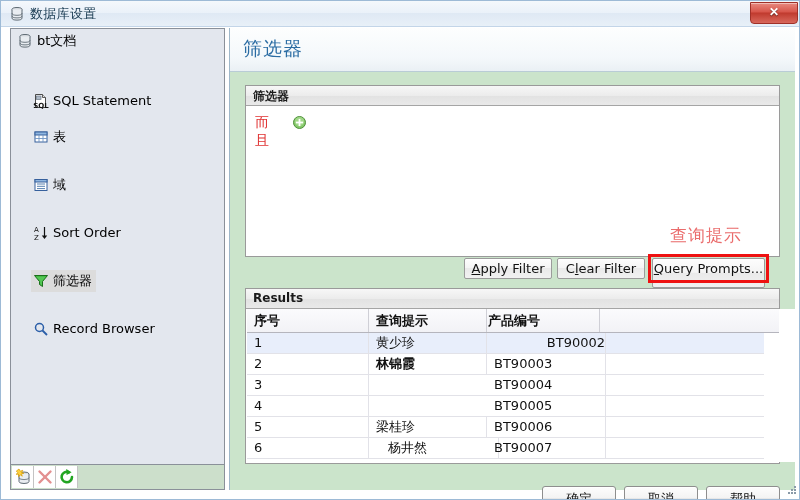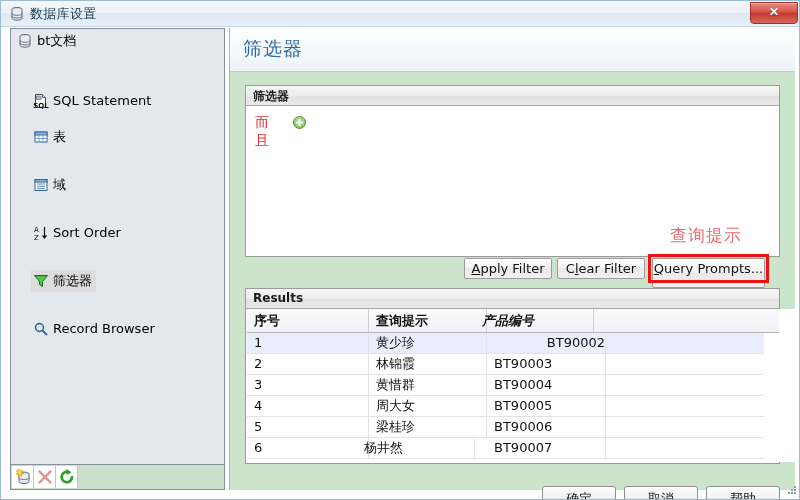--- a/index.html
+++ b/index.html
@@ -526,57 +526,55 @@
 
       <div class="gbox" id="results-gbox">
         <div class="gbox-header">
           <span class="t">Results</span>
         </div>
 
         <div class="grid">
           <div class="grid-head">
             <div class="hc" style="left:0;   width:122px;">序号</div>
             <div class="hc" style="left:122px; width:118px;">查询提示</div>
-            <div class="hc" style="left:228px; width:119px;font-style:italic;">产品编号</div>
+            <div class="hc" style="left:234px; width:119px;">产品编号</div>
             <div class="hc" style="left:359px; width:158px; border-right:0;"></div>
           </div>
 
           <div class="grid-row sel" style="top:24px;">
             <div class="gc" style="left:0;    width:122px;">1</div>
             <div class="gc" style="left:122px; width:118px;">黄少珍</div>
             <div class="gc" style="left:240px; width:119px;text-align:right;">BT90002</div>
             <div class="gc" style="left:359px; width:158px; border-right:0;"></div>
           </div>
           <div class="grid-row" style="top:45px;">
             <div class="gc" style="left:0;    width:122px;">2</div>
-            <div class="gc" style="left:122px; width:118px;">林锦霞</div>
+            <div class="gc" style="left:122px; width:118px;font-weight:bold;">林锦霞</div>
             <div class="gc" style="left:240px; width:119px;">BT90003</div>
             <div class="gc" style="left:359px; width:158px; border-right:0;"></div>
           </div>
           <div class="grid-row" style="top:66px;">
             <div class="gc" style="left:0;    width:122px;">3</div>
-            <div class="gc" style="left:122px; width:118px;">黄惜群</div>
             <div class="gc" style="left:240px; width:119px;">BT90004</div>
             <div class="gc" style="left:359px; width:158px; border-right:0;"></div>
           </div>
           <div class="grid-row" style="top:87px;">
             <div class="gc" style="left:0;    width:122px;">4</div>
-            <div class="gc" style="left:122px; width:118px;">周大女</div>
             <div class="gc" style="left:240px; width:119px;">BT90005</div>
             <div class="gc" style="left:359px; width:158px; border-right:0;"></div>
           </div>
           <div class="grid-row" style="top:108px;">
             <div class="gc" style="left:0;    width:122px;">5</div>
             <div class="gc" style="left:122px; width:118px;">梁桂珍</div>
             <div class="gc" style="left:240px; width:119px;">BT90006</div>
             <div class="gc" style="left:359px; width:158px; border-right:0;"></div>
           </div>
           <div class="grid-row" style="top:129px;">
             <div class="gc" style="left:0;    width:122px;">6</div>
-            <div class="gc" style="left:110px; width:118px;font-family:Liberation Serif, serif;">杨井然</div>
+            <div class="gc" style="left:134px; width:118px;font-family:Liberation Serif, serif;">杨井然</div>
             <div class="gc" style="left:240px; width:119px;">BT90007</div>
             <div class="gc" style="left:359px; width:158px; border-right:0;"></div>
           </div>
 
           <div class="vscroll">
             <div class="arrow up">
                 <div class="tri up"></div>
               </div>
             <div class="thumb"></div>
             <div class="arrow down">

